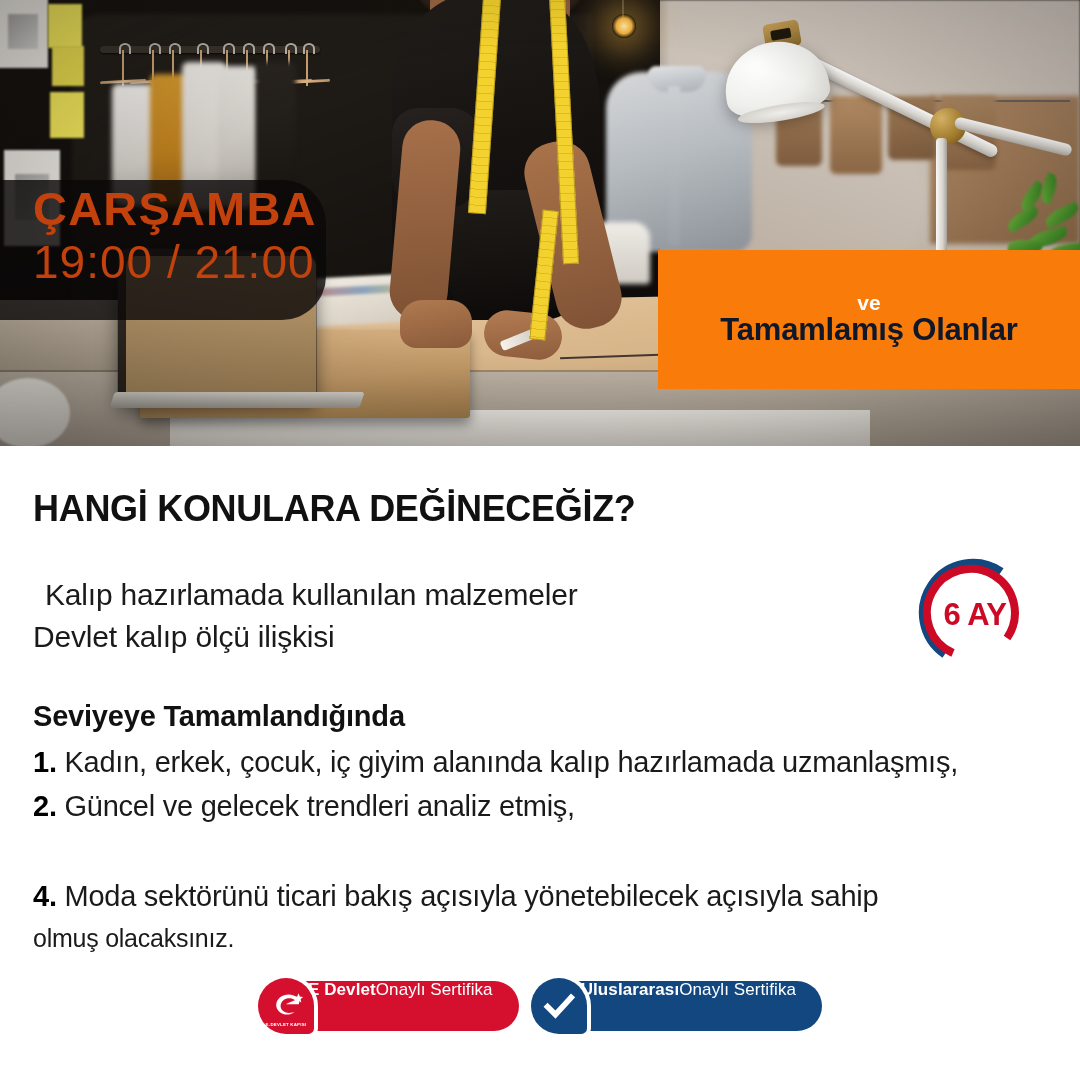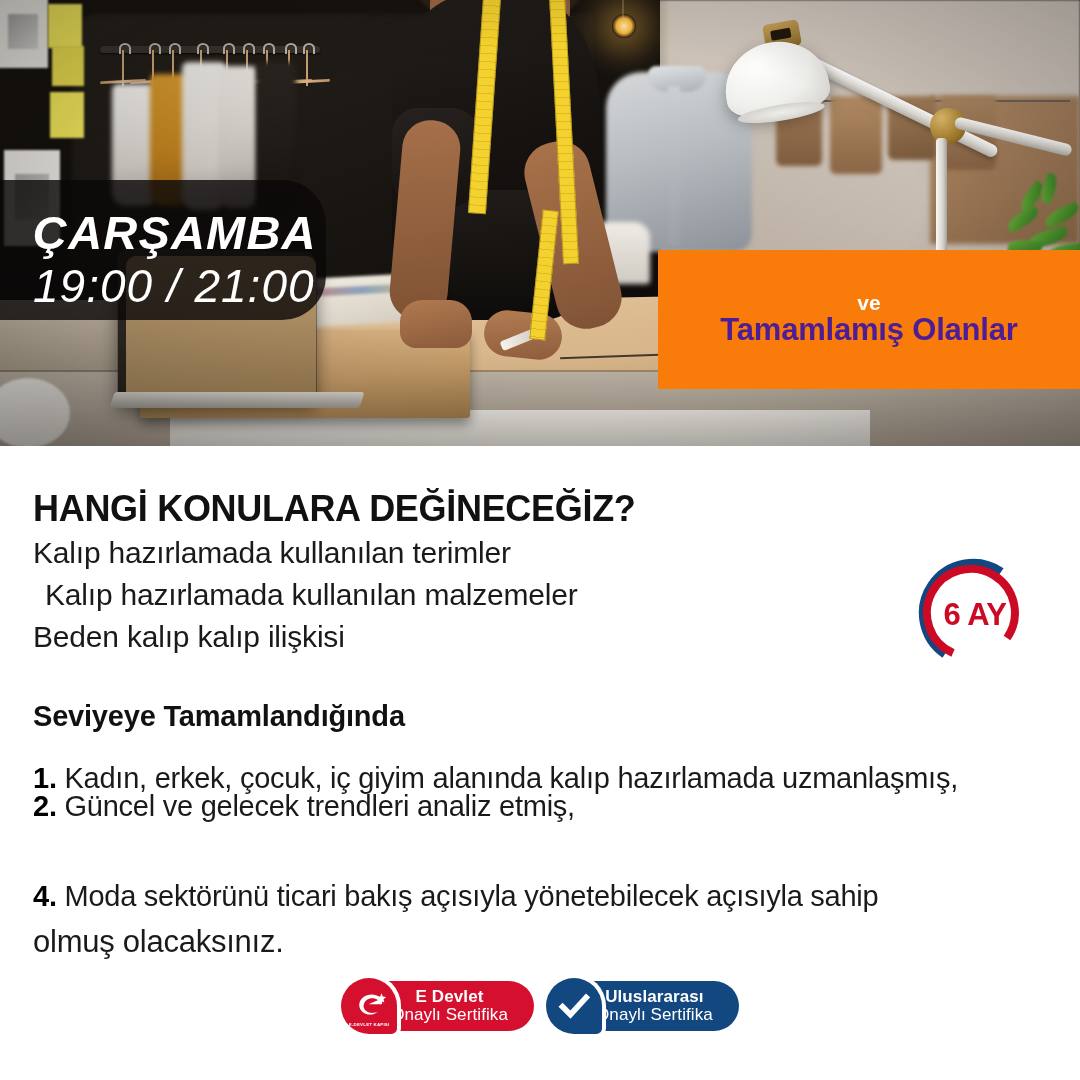--- a/index.html
+++ b/index.html
@@ -182,54 +182,54 @@
   .tape-b{left:556px;top:-6px;width:16px;height:270px;transform:rotate(-3deg);
     background:repeating-linear-gradient(180deg,#f3d12e 0 7px,#e2ba1e 7px 8px);}
   .tape-c{left:536px;top:210px;width:16px;height:130px;transform:rotate(6deg);
     background:repeating-linear-gradient(180deg,#f3d12e 0 7px,#e2ba1e 7px 8px);}
   .vignette{position:absolute;inset:0;
     background:radial-gradient(ellipse at 52% 45%,rgba(0,0,0,0) 45%,rgba(0,0,0,.34) 100%);}
 
   
   .day-plate{position:absolute;left:-40px;top:180px;width:366px;height:140px;
     background:rgba(10,8,7,.80);border-radius:0 44px 44px 0;}
-  .day-text{position:absolute;left:33px;top:209px;width:420px;color:#ffffff;z-index:5;font-style:italic;}
+  .day-text{position:absolute;left:33px;top:185px;width:420px;color:#c2410c;z-index:5;}
   .day-name{font-size:47px;font-weight:700;letter-spacing:1.2px;line-height:1;margin:0;}
   .day-time{font-size:46px;font-weight:300;letter-spacing:1px;line-height:1.12;margin:5px 0 0 0;}
 
   
   .level-badge{position:absolute;left:658px;top:250px;width:422px;height:139px;
     background:#f97c0b;z-index:6;display:flex;flex-direction:column;align-items:center;
     justify-content:center;padding:0 6px;box-sizing:border-box;}
   .level-l1{color:#fff;font-size:31px;font-weight:700;line-height:1.06;letter-spacing:-.2px;white-space:nowrap;}
   .level-l2{color:#fff;font-size:21px;font-weight:700;line-height:1.02;}
-  .level-l3{color:#4c1d95;font-size:31px;font-weight:700;line-height:1.1;letter-spacing:-.2px;white-space:nowrap;}
+  .level-l3{color:#0f172a;font-size:31px;font-weight:700;line-height:1.1;letter-spacing:-.2px;white-space:nowrap;}
 
   
   .content{position:absolute;left:0;top:446px;width:1080px;height:634px;background:#fff;padding-left:48px;}
   .h-title{position:absolute;left:33px;top:42px;font-size:36px;font-weight:700;color:#111;
     letter-spacing:-.3px;margin:0;}
   .topic{position:absolute;left:33px;font-size:30px;font-weight:400;color:#1a1a1a;letter-spacing:-.2px;}
   .t0{top:90px;} .t1{top:132px;margin-left:12px;} .t2{top:174px;}
 
   .prog-title{position:absolute;left:33px;top:254px;font-size:29px;font-weight:700;color:#111;
     letter-spacing:-.2px;}
   .prog-item{position:absolute;left:33px;font-size:29px;color:#1a1a1a;letter-spacing:-.25px;width:990px;}
   .prog-item b{font-weight:700;color:#000;}
-  .p1{top:316px;} .p2{top:344px;} .p3{top:390px;} .p4{top:434px;}
-  .p-tail{position:absolute;left:33px;top:478px;font-size:31px;color:#1a1a1a;letter-spacing:-.25px;}
+  .p1{top:300px;} .p2{top:344px;} .p3{top:390px;} .p4{top:434px;}
+  .p-tail{position:absolute;left:33px;top:478px;font-size:25px;color:#1a1a1a;letter-spacing:-.25px;}
 
   
   .badge6{position:absolute;left:915px;top:556px;width:118px;height:118px;z-index:3;}
 
   
   .certs{position:absolute;left:0;top:972px;width:1080px;height:68px;
     display:flex;justify-content:center;align-items:center;gap:12px;}
   .cert{position:relative;height:56px;display:flex;align-items:center;}
-  .cert-pill{height:50px;border-radius:26px;display:flex;flex-direction:column;
+  .cert-pill{height:50px;border-radius:26px;display:flex;flex-direction:row;
     justify-content:center;padding:0 26px 0 50px;box-sizing:border-box;color:#fff;}
   .cert-red .cert-pill{background:#d5102f;}
   .cert-blue .cert-pill{background:#12477f;}
   .cert-l1{font-size:17px;font-weight:700;line-height:1.04;text-align:center;letter-spacing:.1px;}
   .cert-l2{font-size:17px;font-weight:400;line-height:1.06;text-align:center;letter-spacing:.1px;}
   .cert-mark{position:absolute;left:0;top:0;width:56px;height:56px;border-radius:50% 50% 10% 50%;
     display:flex;align-items:center;justify-content:center;box-shadow:0 0 0 4px #fff;}
   .cert-red .cert-mark{background:#d5102f;}
   .cert-blue .cert-mark{background:#12477f;}
   .edevlet-sub{position:absolute;bottom:7px;left:0;width:56px;text-align:center;
@@ -346,23 +346,22 @@
     <div class="level-badge">
       <div class="level-l2">ve</div>
       <div class="level-l3">Tamamlamış Olanlar</div>
     </div>
   </div>
 
   <div class="content">
 
     <h1 class="h-title">HANGİ KONULARA DEĞİNECEĞİZ?</h1>
 
-    <div class="topic t0">Kalıp hazırlamada kullanılan terimler</div>
     <div class="topic t1">Kalıp hazırlamada kullanılan malzemeler</div>
-    <div class="topic t2">Beden kalıp kalıp ilişkisi</div>
+    <div class="topic t2">Devlet kalıp ölçü ilişkisi</div>
 
     <div class="prog-title">Seviyeye Tamamlandığında</div>
 
     <div class="prog-item p1">
       <b>1.</b>
       <span>Kadın, erkek, çocuk, iç giyim alanında kalıp hazırlamada uzmanlaşmış,</span>
     </div>
     <div class="prog-item p2">
       <b>2.</b>
       <span>Güncel ve gelecek trendleri analiz etmiş,</span>

